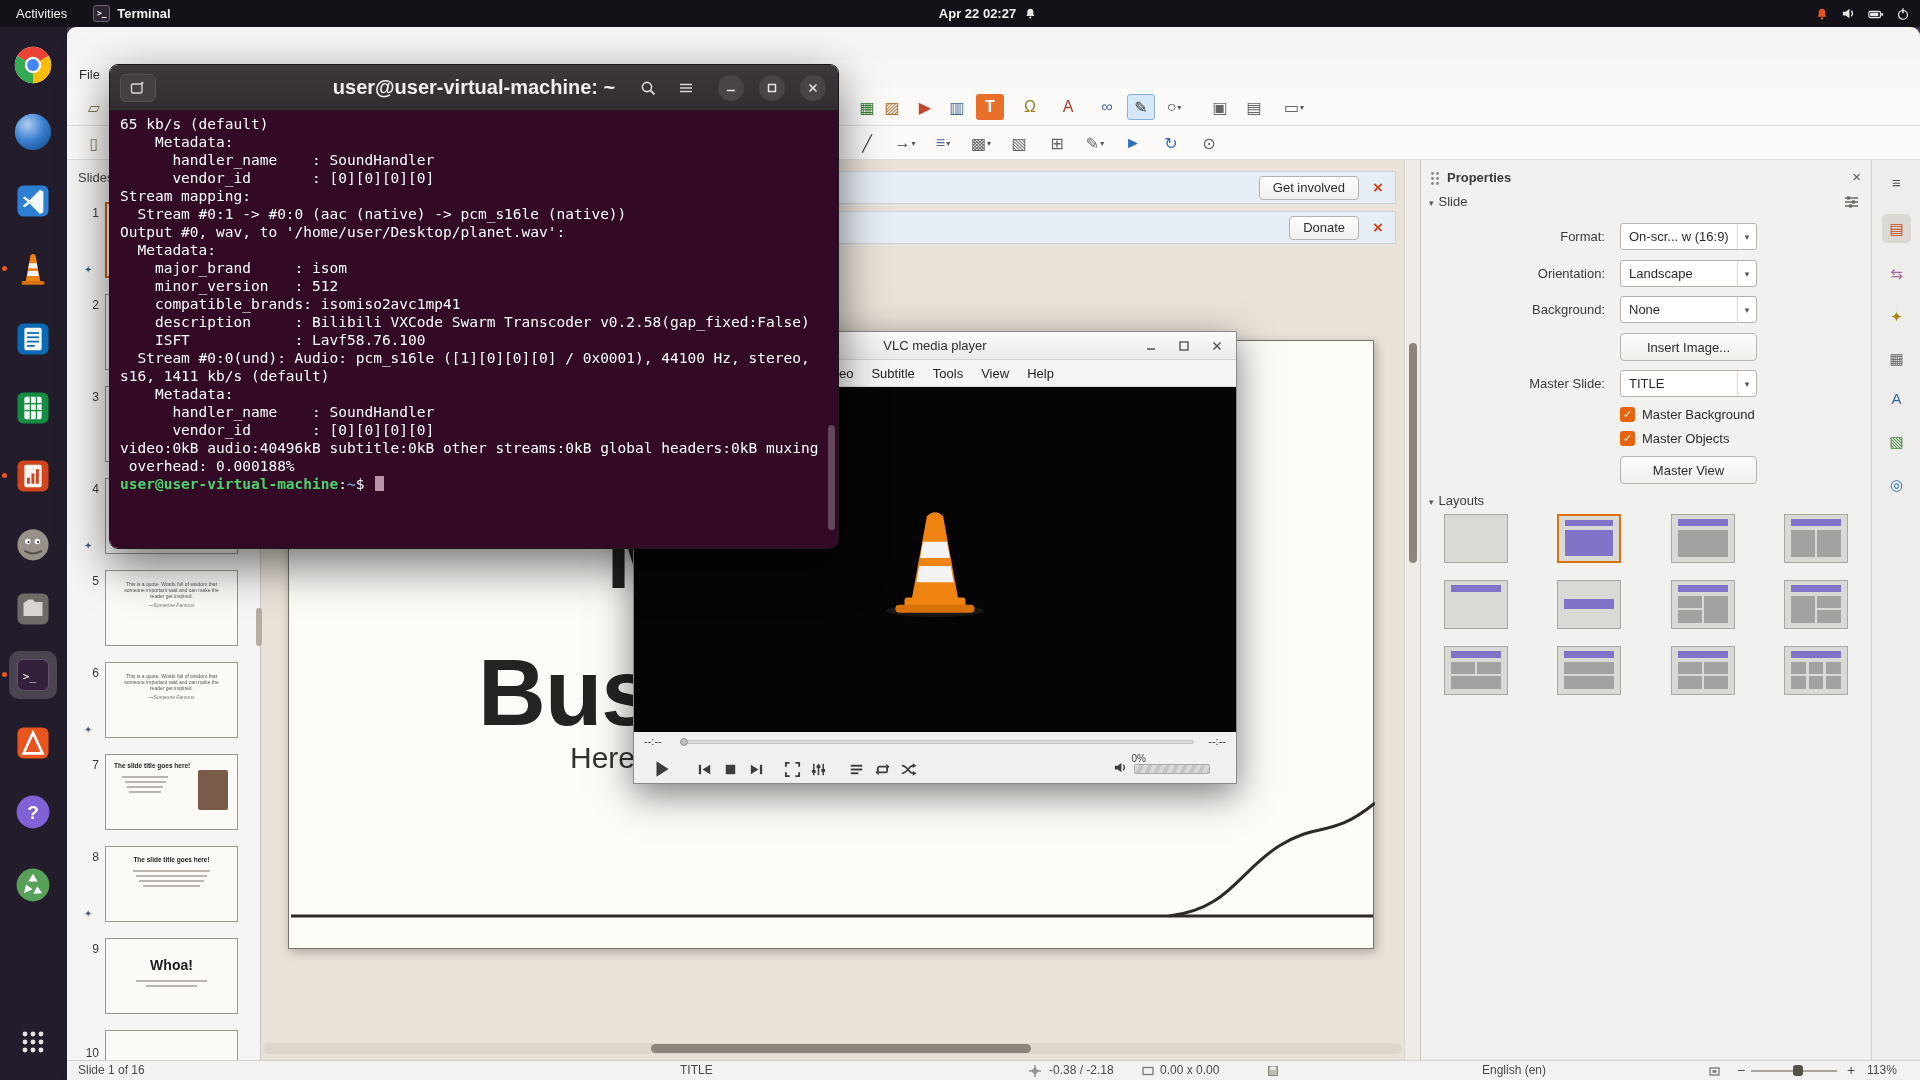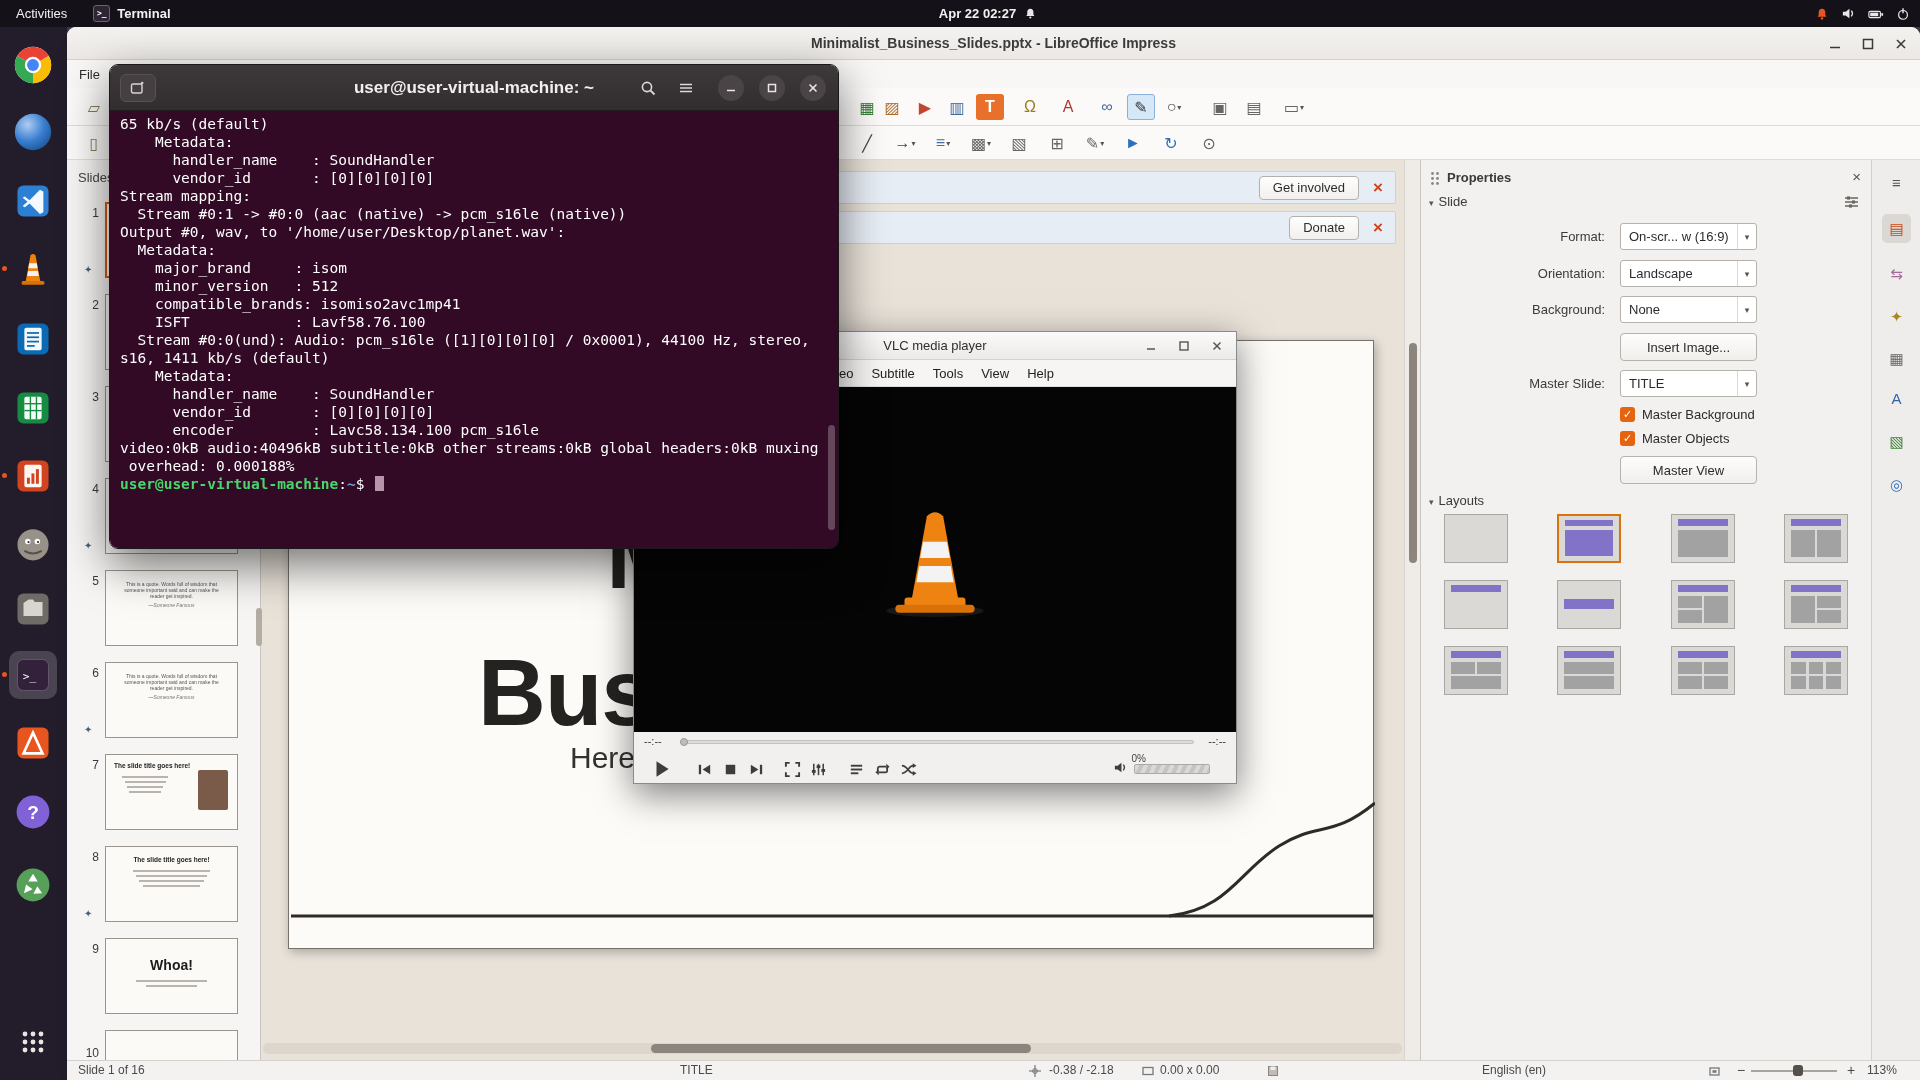--- a/index.html
+++ b/index.html
@@ -121,21 +121,21 @@
 #v-controls{position:absolute;left:0;top:419px;width:100%;height:34px}
 .vbtn{position:absolute;top:6px;width:24px;height:24px;display:flex;align-items:center;justify-content:center;border-radius:3px;cursor:pointer}
 #v-volwrap{position:absolute;right:22px;top:0;height:34px}
 #v-volpct{position:absolute;right:68px;top:2px;font-size:10px;color:#444}
 #v-speaker{position:absolute;right:86px;top:9px;cursor:pointer}
 #v-volslider{position:absolute;right:4px;top:13px;width:76px;height:10px;background:repeating-linear-gradient(115deg,#d9d9d9 0 4px,#c4c4c4 4px 8px);border:1px solid #aaa;border-radius:2px;cursor:pointer}
 
 
 #term{position:absolute;left:109px;top:64px;width:730px;height:485px;z-index:30;border-radius:9px;overflow:hidden;box-shadow:0 16px 46px rgba(0,0,0,.55);border:1px solid #1d161b}
 #t-header{position:absolute;left:0;top:0;width:100%;height:46px;background:linear-gradient(#3d383a,#322d2f);border-bottom:1px solid #201c1e;display:flex;align-items:center;justify-content:center}
-#t-title{font-size:17px;font-weight:bold;color:#f0eef0}
+#t-title{font-size:20px;font-weight:bold;color:#f0eef0}
 #t-newtab{position:absolute;left:10px;top:9px;width:36px;height:28px;background:#453f41;border:1px solid #585153;border-radius:6px;display:flex;align-items:center;justify-content:center;cursor:pointer}
 #t-hright{position:absolute;right:12px;top:0;height:46px;display:flex;align-items:center}
 .t-hic{width:24px;height:24px;display:flex;align-items:center;justify-content:center;cursor:pointer}
 .t-circle{width:26px;height:26px;border-radius:50%;background:#4a4446;display:flex;align-items:center;justify-content:center;cursor:pointer}
 #t-body{position:absolute;left:0;top:46px;width:100%;height:439px;background:#320a25;padding:4px 8px 0 10px;font-family:"DejaVu Sans Mono","Liberation Mono",monospace;font-size:14.5px;line-height:18px;color:#fff}
 .tline{white-space:pre}
 .tp-user{color:#4ad66d;font-weight:bold}
 .tp-path{color:#729fcf;font-weight:bold}
 .tcursor{display:inline-block;width:9px;height:15px;background:#b794a8;vertical-align:-2px;margin-left:2px}
 #t-scrollthumb{position:absolute;right:3px;top:360px;width:7px;height:105px;background:rgba(255,255,255,.25);border-radius:4px;cursor:pointer}
@@ -319,43 +319,20 @@
           <g fill="#fff">
             <path d="M22 9 l5.5 9 h-11 Z"></path>
             <path d="M11.5 31.5 l2.5-10 7.5 5.5 Z"></path>
             <path d="M32.5 31.5 l-10 0.5 4.5-8.5 Z"></path>
           </g>
         </svg>
       </div>
     </div>
 
   <div id="impress">
-    <div id="im-titlebar">
-      <div id="im-title">Minimalist_Business_Slides.pptx - LibreOffice Impress</div>
-      <div id="im-winbtns">
-        <span class="wbtn">
-            <svg width="14" height="14" viewBox="0 0 14 14">
-              <line x1="2" y1="10.5" x2="12" y2="10.5" stroke="#3a3a3a" stroke-width="1.6"></line>
-            </svg>
-          </span>
-        <span class="wbtn">
-            <svg width="14" height="14" viewBox="0 0 14 14">
-              <rect x="2.5" y="2.5" width="9" height="9" fill="none" stroke="#3a3a3a" stroke-width="1.5"></rect>
-            </svg>
-          </span>
-        <span class="wbtn">
-            <svg width="14" height="14" viewBox="0 0 14 14">
-              <g stroke="#3a3a3a" stroke-width="1.6">
-                <line x1="3" y1="3" x2="11" y2="11"></line>
-                <line x1="11" y1="3" x2="3" y2="11"></line>
-              </g>
-            </svg>
-          </span>
-      </div>
-    </div>
     <div id="im-menubar">
         <span class="menu-item">File</span>
         <span class="menu-item">Edit</span>
         <span class="menu-item">View</span>
         <span class="menu-item">Insert</span>
         <span class="menu-item">Format</span>
         <span class="menu-item">Slide</span>
         <span class="menu-item">Slide Show</span>
         <span class="menu-item">Tools</span>
         <span class="menu-item">Window</span>
@@ -942,27 +919,27 @@
           <div class="tline">    Metadata:</div>
           <div class="tline">      handler_name    : SoundHandler</div>
           <div class="tline">      vendor_id       : [0][0][0][0]</div>
           <div class="tline">Stream mapping:</div>
           <div class="tline">  Stream #0:1 -&gt; #0:0 (aac (native) -&gt; pcm_s16le (native))</div>
           <div class="tline">Output #0, wav, to '/home/user/Desktop/planet.wav':</div>
           <div class="tline">  Metadata:</div>
           <div class="tline">    major_brand     : isom</div>
           <div class="tline">    minor_version   : 512</div>
           <div class="tline">    compatible_brands: isomiso2avc1mp41</div>
+          <div class="tline">    description     : Bilibili VXCode Swarm Transcoder v0.2.58(gap_fixed:False)</div>
           <div class="tline">    ISFT            : Lavf58.76.100</div>
           <div class="tline">  Stream #0:0(und): Audio: pcm_s16le ([1][0][0][0] / 0x0001), 44100 Hz, stereo,</div>
           <div class="tline">s16, 1411 kb/s (default)</div>
           <div class="tline">    Metadata:</div>
           <div class="tline">      handler_name    : SoundHandler</div>
           <div class="tline">      vendor_id       : [0][0][0][0]</div>
-          <div class="tline">      encoder         : Lavc58.134.100 pcm_s16le</div>
           <div class="tline">video:0kB audio:40496kB subtitle:0kB other streams:0kB global headers:0kB muxing</div>
           <div class="tline"> overhead: 0.000188%</div>
           <div class="tline"><span class="tp-user">user@user-virtual-machine</span><span>:</span><span class="tp-path">~</span><span>$ </span><span class="tcursor"></span></div>
         </div>
     </div>
     <div id="t-scrollthumb"></div>
   </div>
 
 </div>
 

